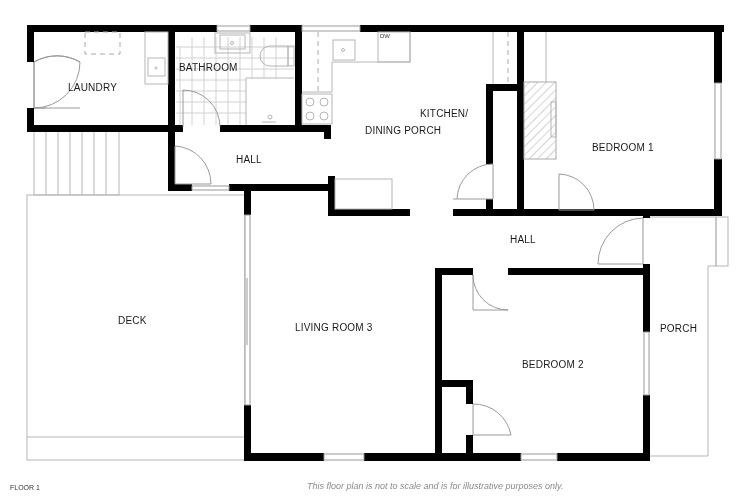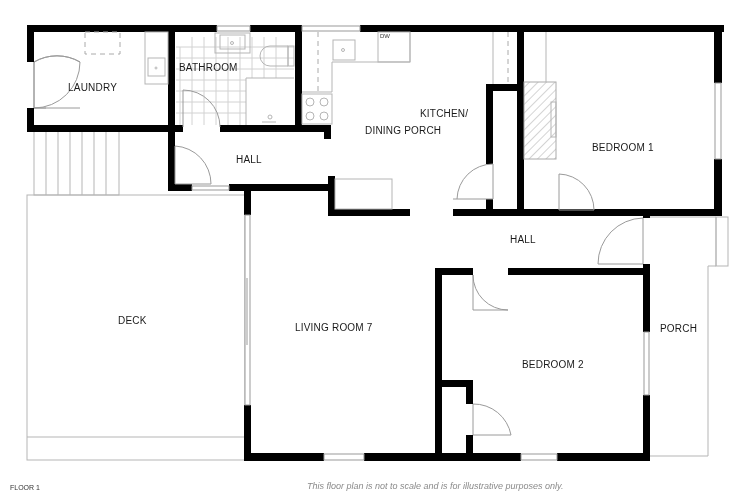--- a/index.html
+++ b/index.html
@@ -203,18 +203,18 @@
 <div class="floor" style="left:380px;top:33px;font-size:6px;">DW</div>
 
 <div class="lbl" style="left:68px;top:79px;">LAUNDRY</div>
 <div class="lbl" style="left:179px;top:59px;">BATHROOM</div>
 <div class="lbl" style="left:380px;top:105px;margin-left:40px;">KITCHEN/</div>
 <div class="lbl" style="left:365px;top:122px;">DINING PORCH</div>
 <div class="lbl" style="left:592px;top:113px;margin-top:26px;">BEDROOM 1</div>
 <div class="lbl" style="left:236px;top:151px;">HALL</div>
 <div class="lbl" style="left:510px;top:231px;">HALL</div>
 <div class="lbl" style="left:118px;top:312px;">DECK</div>
-<div class="lbl" style="left:295px;top:319px;">LIVING ROOM 7</div>
+<div class="lbl" style="left:295px;top:319px;">LIVING ROOM 3</div>
 <div class="lbl" style="left:522px;top:356px;">BEDROOM 2</div>
 <div class="lbl" style="left:660px;top:320px;text-align:center;">PORCH</div>
 
 <div class="floor" style="left:10px;top:484px;">FLOOR 1</div>
 <div class="foot" style="left:262px;top:481px;margin-left:45px;">This floor plan is not to scale and is for illustrative purposes only.</div>
 
 </body></html>

